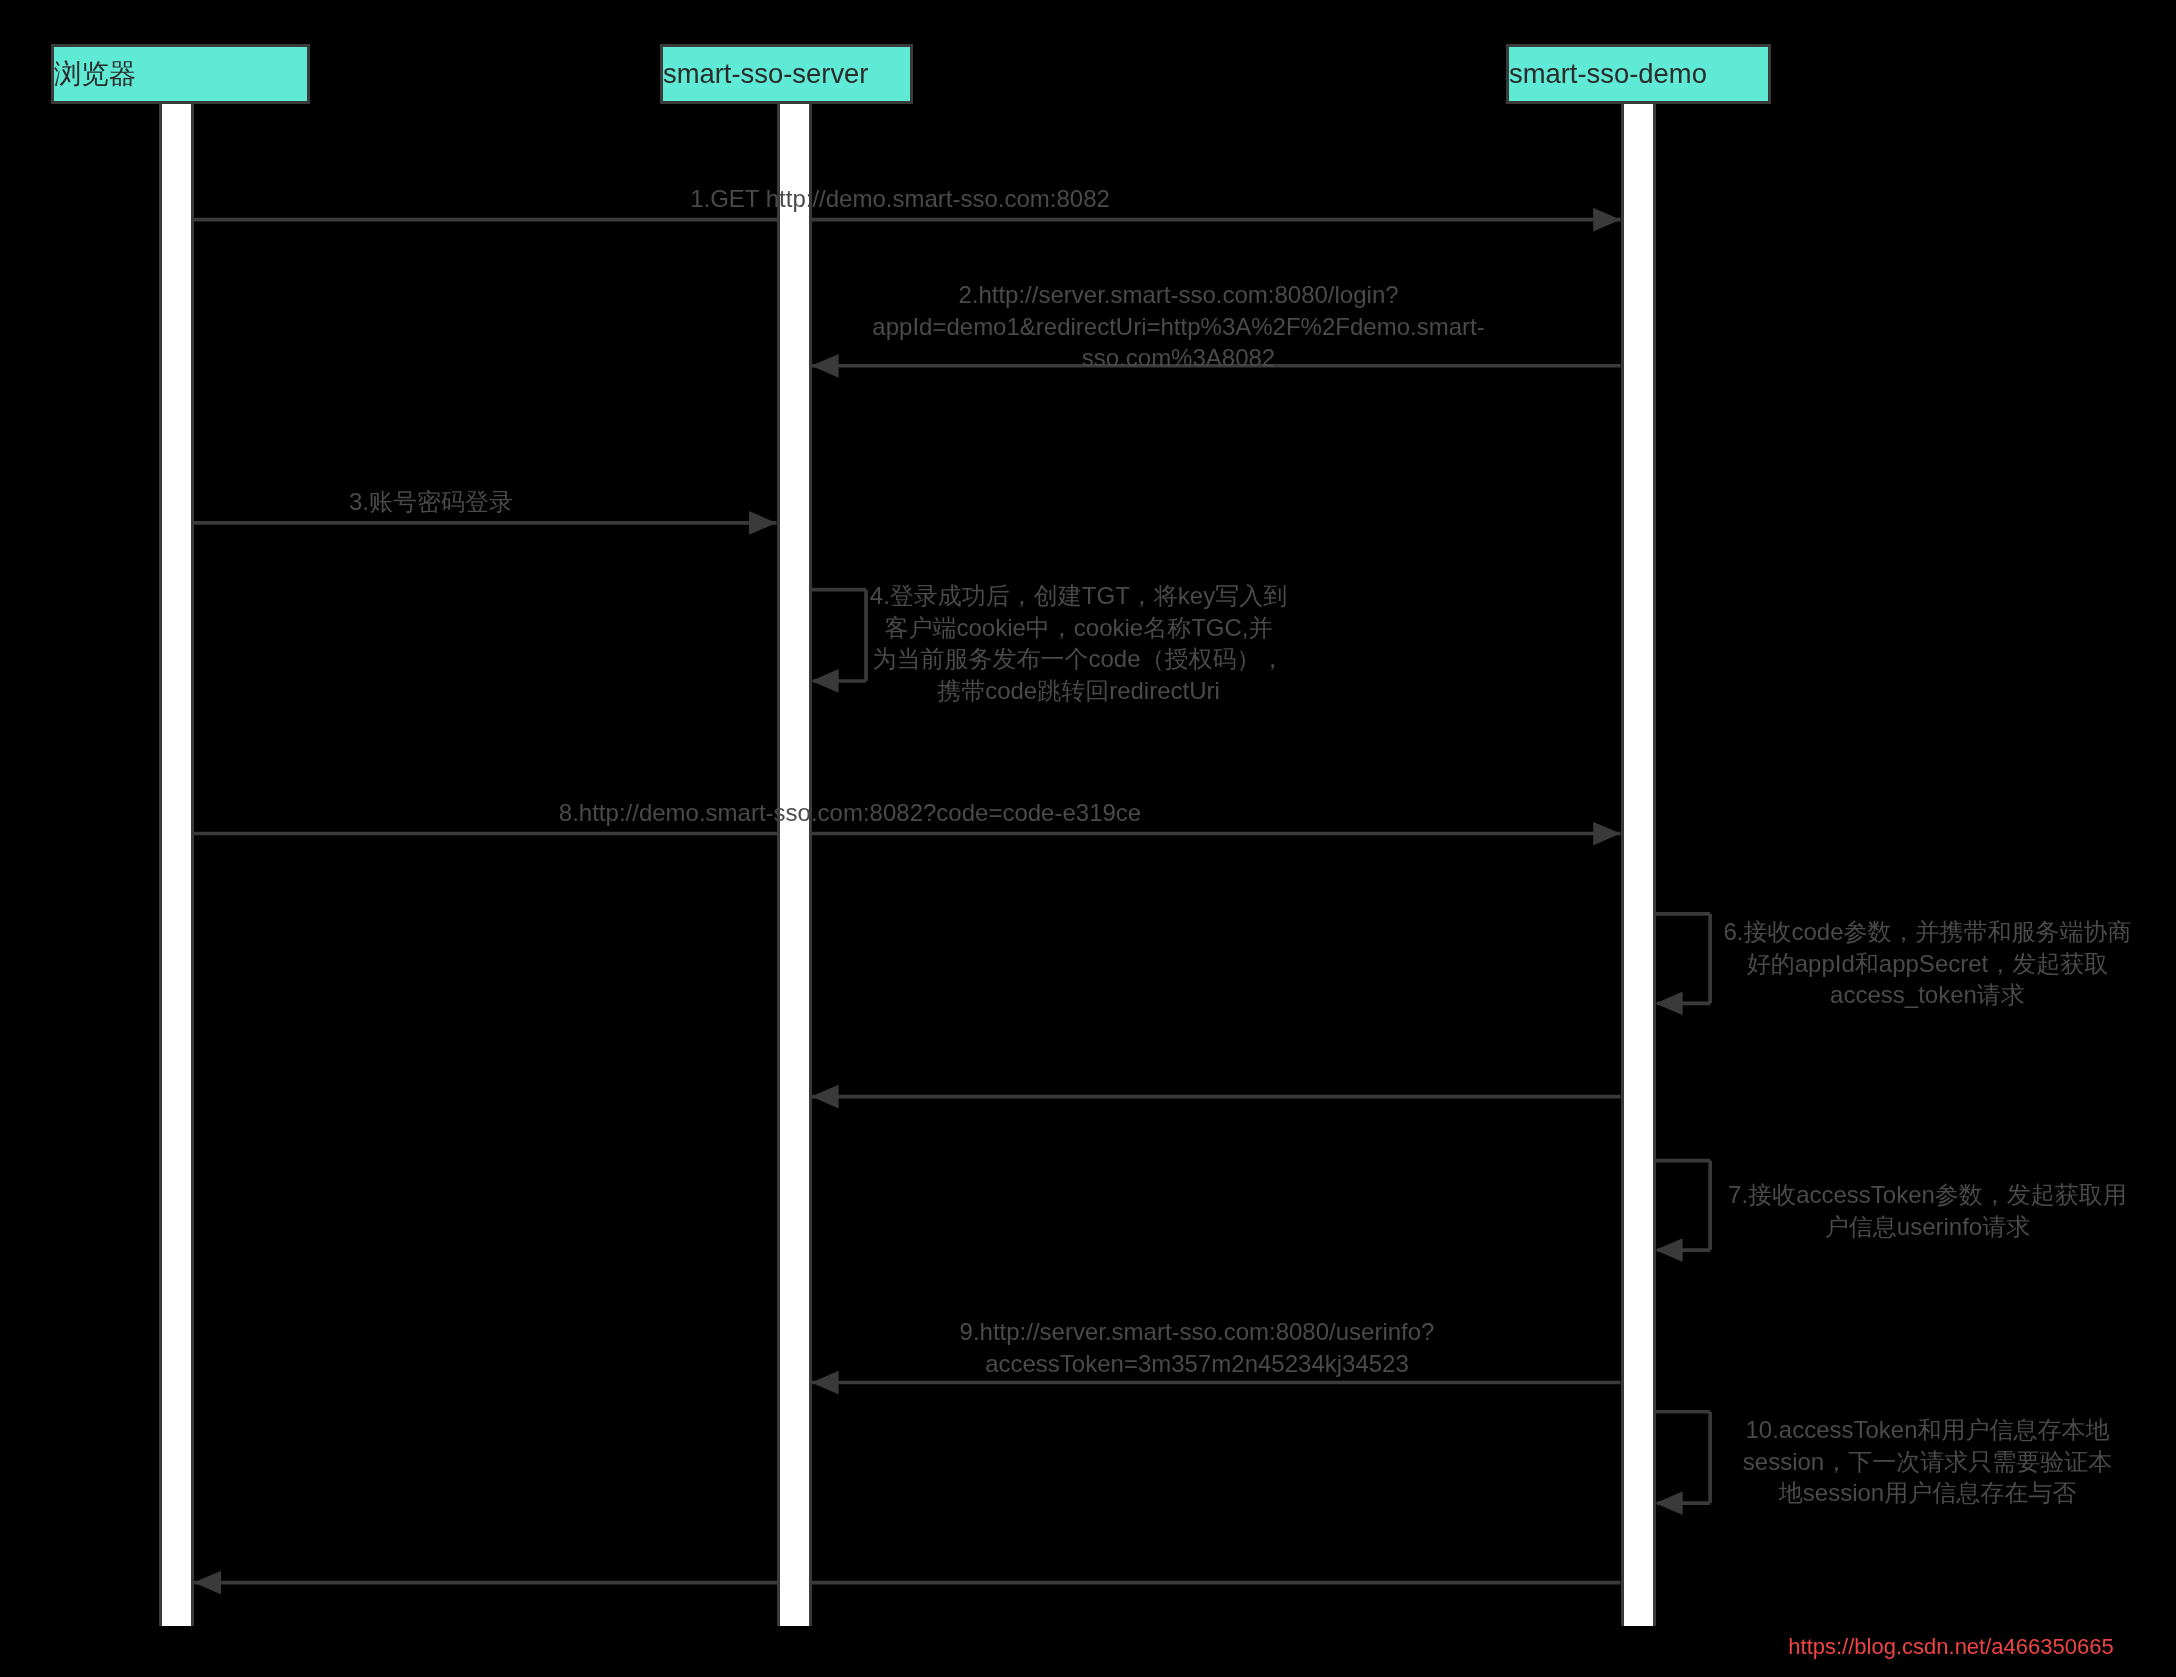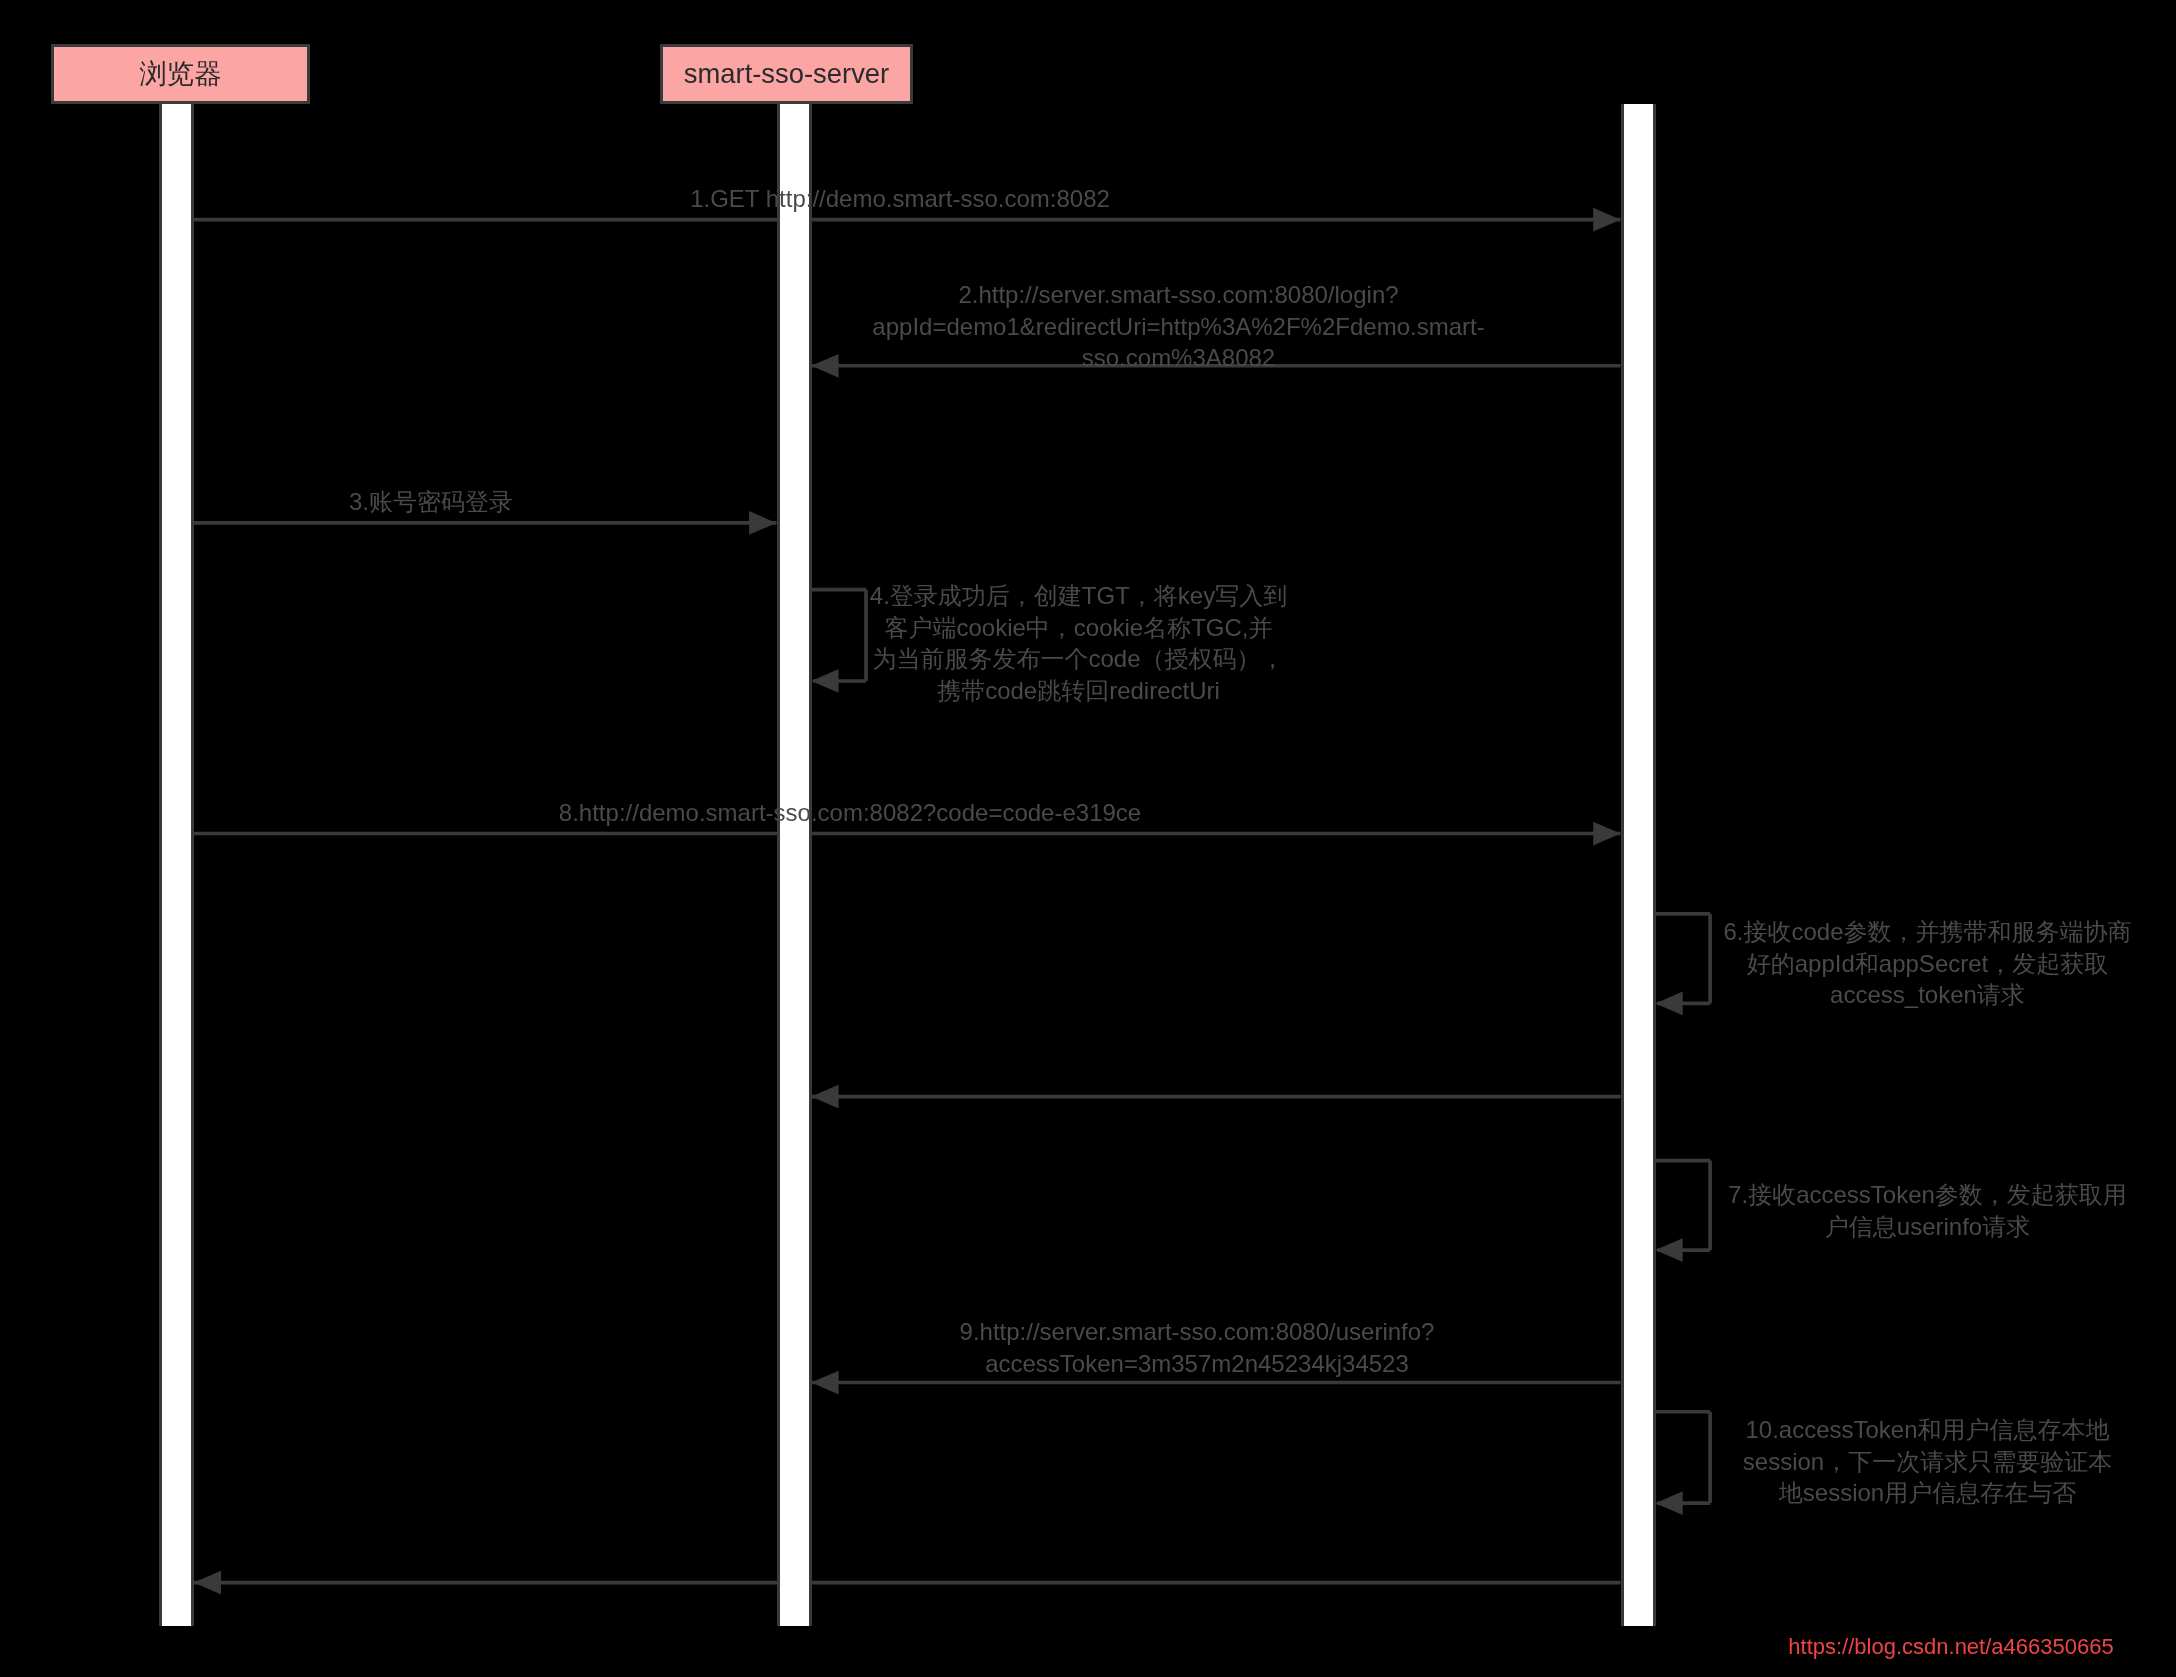--- a/index.html
+++ b/index.html
@@ -19,25 +19,24 @@
   #canvas {
     position: absolute;
     left: 0; top: 0;
     width: 2176px;
     height: 1678px;
   }
 
   
   .participant {
     position: absolute;
-    background: #fca5a5;
+    background: #5eead4;
     border: 3.7px solid #3a3a3a;
     display: flex;
     align-items: center;
-    justify-content: center;
     color: #2b2b2b;
     font-size: 27.4px;
     line-height: 1.2;
     white-space: nowrap;
   }
 
   
   .lifeline {
     position: absolute;
     background: #ffffff;
@@ -132,20 +131,23 @@
     </svg>
 <div class="lifeline" style="left: 159px; top: 104px; width: 35px; height: 1522px;"></div>
     <div class="participant" style="left: 51px; top: 44px; width: 259px; height: 60px;">
       <span>浏览器</span>
     </div>
     <div class="lifeline" style="left: 777px; top: 104px; width: 35px; height: 1522px;"></div>
     <div class="participant" style="left: 660px; top: 44px; width: 253px; height: 60px;">
       <span>smart-sso-server</span>
     </div>
     <div class="lifeline" style="left: 1621px; top: 104px; width: 35px; height: 1522px;"></div>
+    <div class="participant" style="left: 1506px; top: 44px; width: 265px; height: 60px;">
+      <span>smart-sso-demo</span>
+    </div>
     <div class="msg-label" style="left: 580px; top: 183px; width: 640px;">1.GET http://demo.smart-sso.com:8082</div>
     <div class="msg-label" style="left: 813px; top: 279px; width: 731px;">2.http://server.smart-sso.com:8080/login?
 appId=demo1&amp;redirectUri=http%3A%2F%2Fdemo.smart-
 sso.com%3A8082</div>
     <div class="msg-label" style="left: 175px; top: 486px; width: 512px;">3.账号密码登录</div>
     <div class="msg-label" style="left: 786px; top: 580px; width: 585px;">4.登录成功后，创建TGT，将key写入到
 客户端cookie中，cookie名称TGC,并
 为当前服务发布一个code（授权码），
 携带code跳转回redirectUri</div>
     <div class="msg-label" style="left: 439px; top: 797px; width: 822px;">8.http://demo.smart-sso.com:8082?code=code-e319ce</div>

